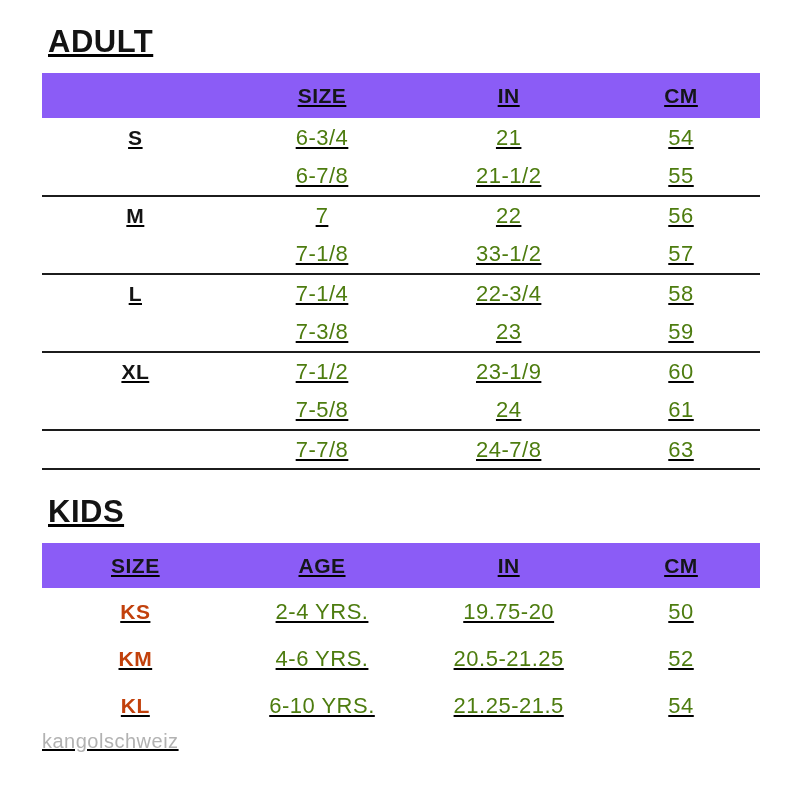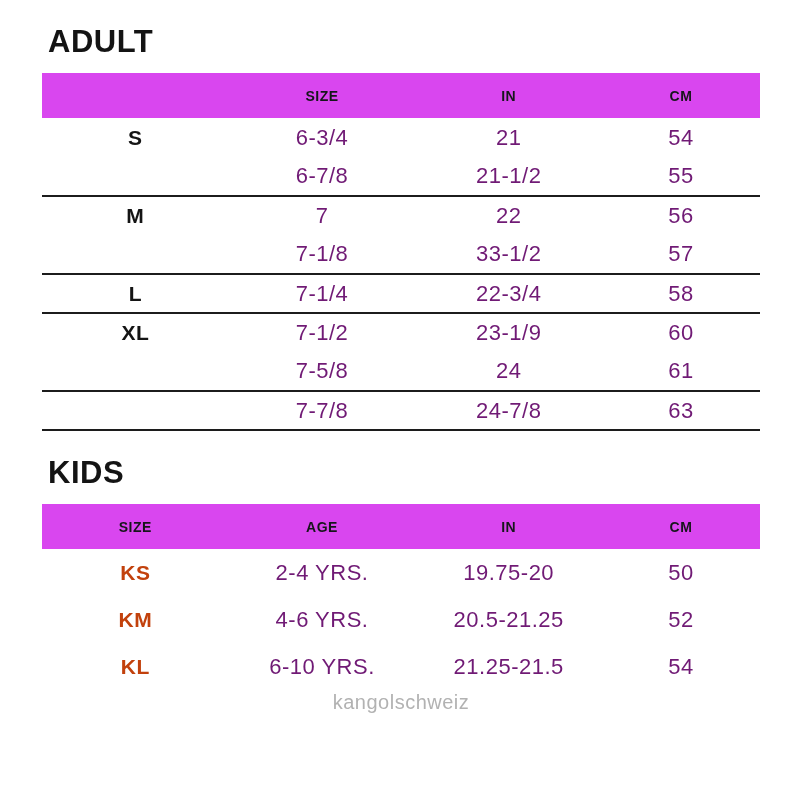--- a/index.html
+++ b/index.html
@@ -5,55 +5,56 @@
   * { box-sizing: border-box; }
   html, body { margin: 0; padding: 0; background: #ffffff; }
   body { font-family: "Liberation Sans", sans-serif; }
 
   .page {
     width: 804px;
     height: 804px;
     background: #ffffff;
     padding: 26px 44px 0 42px;
     overflow: hidden;
+    text-decoration: underline;
   }
 
   .section-title {
     font-size: 31px;
     font-weight: 800;
     color: #141414;
     letter-spacing: 0.5px;
     margin: 0 0 16px 6px;
     line-height: 1.0;
   }
 
   table.size-table {
     width: 718px;
     border-collapse: collapse;
     table-layout: fixed;
   }
 
   table.size-table thead th {
-    background: #d946ef;
+    background: #8b5cf6;
     height: 45px;
-    font-size: 14px;
+    font-size: 21px;
     font-weight: bold;
     color: #15161a;
     letter-spacing: 0.5px;
     text-align: center;
     padding: 0;
   }
 
   table.size-table td {
     text-align: center;
     vertical-align: middle;
     padding: 0;
     font-size: 22px;
     font-weight: normal;
-    color: #701a75;
+    color: #4d7c0f;
     letter-spacing: 0.5px;
   }
 
   
   #adult-table td { height: 39px; }
   #adult-table tbody.group { border-bottom: 2px solid #1c1c1c; }
   #adult-table td.size-label {
     font-weight: bold;
     color: #141414;
     font-size: 21px;
@@ -64,21 +65,21 @@
   #kids-table td.size-label {
     font-weight: bold;
     color: #c2410c;
     font-size: 21px;
   }
 
   .kids-title { margin-top: 26px; }
 
   .watermark {
     width: 718px;
-    text-align: center;
+    text-align: left;
     font-size: 20px;
     color: #b2b2b2;
     letter-spacing: 0.5px;
     margin-top: 1px;
   }
 </style>
 </head>
 <body>
 
 <div class="page">
@@ -128,20 +129,26 @@
           <td>57</td>
         </tr>
       </tbody>
       <tbody class="group">
         <tr>
           <td class="size-label">L</td>
           <td>7-1/4</td>
           <td>22-3/4</td>
           <td>58</td>
         </tr>
+        <tr>
+          <td class="size-label"></td>
+          <td>7-3/8</td>
+          <td>23</td>
+          <td>59</td>
+        </tr>
       </tbody>
       <tbody class="group">
         <tr>
           <td class="size-label">XL</td>
           <td>7-1/2</td>
           <td>23-1/9</td>
           <td>60</td>
         </tr>
         <tr>
           <td class="size-label"></td>

